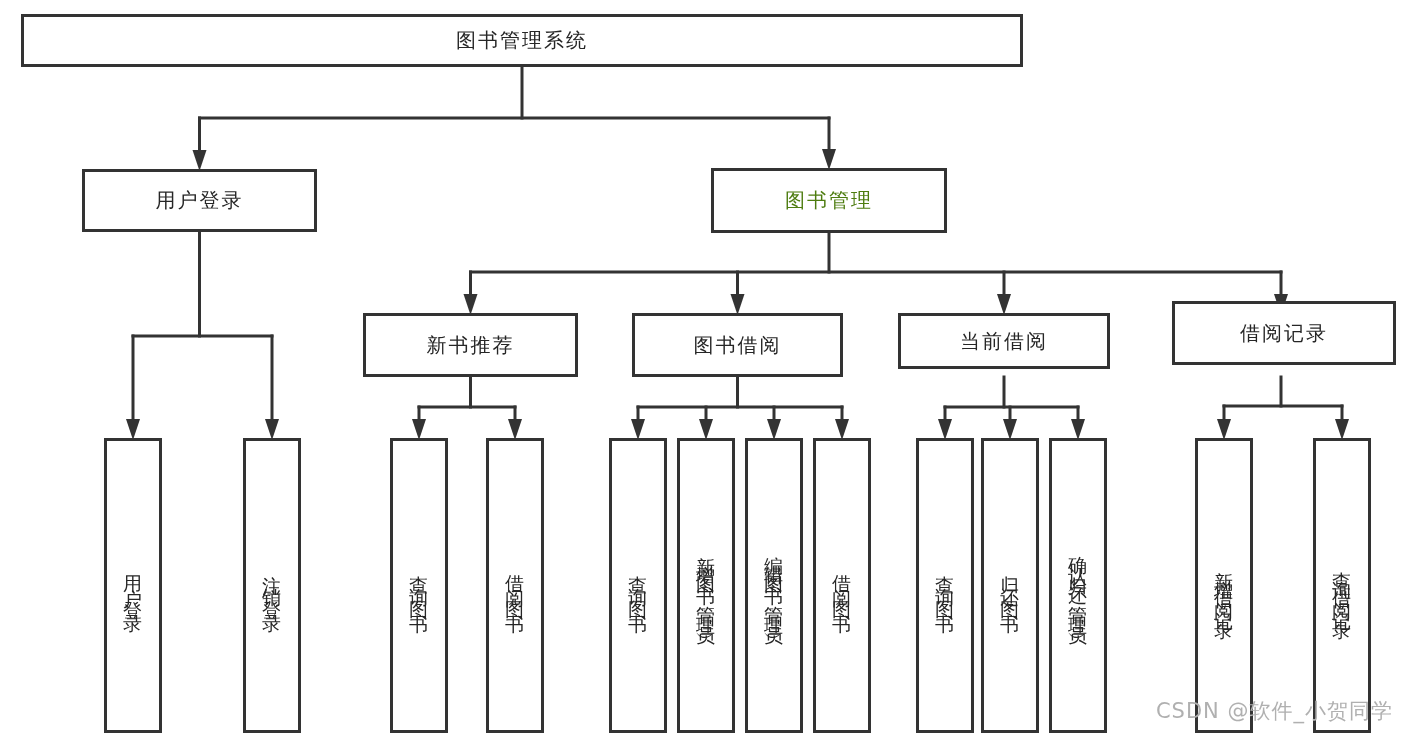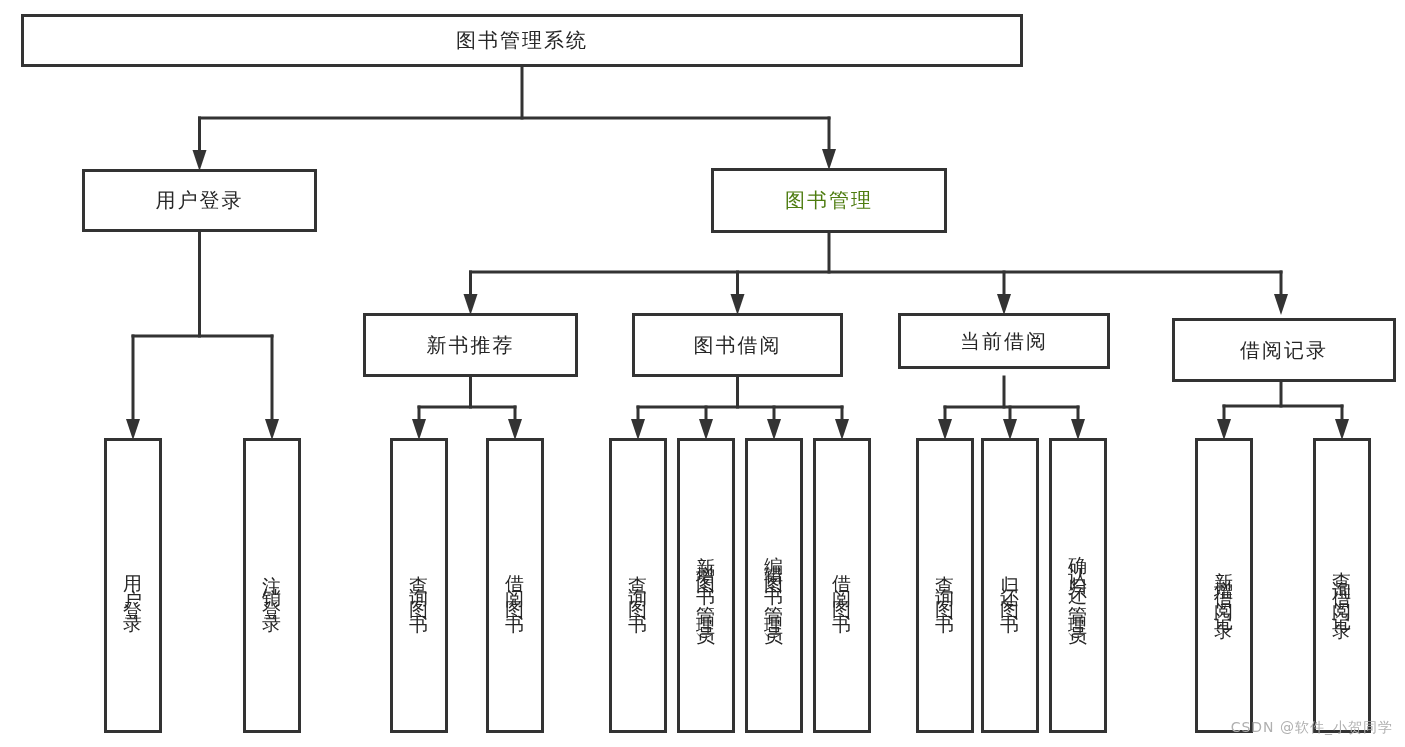--- a/index.html
+++ b/index.html
@@ -41,22 +41,22 @@
     writing-mode: vertical-rl;
     text-orientation: mixed;
     font-size: 19px;
     color: #262626;
     line-height: 1;
     white-space: nowrap;
   }
   .watermark {
     position: absolute;
     right: 12px;
-    bottom: 10px;
-    font-size: 14px;
+    bottom: 22px;
+    font-size: 21px;
     color: #b0b0b0;
     letter-spacing: 1px;
     white-space: nowrap;
   }
 </style>
 </head>
 <body>
 
 <div class="stage">
   <svg class="edges" id="edges" viewBox="0 0 1405 747" xmlns="http://www.w3.org/2000/svg">
@@ -125,21 +125,21 @@
       </div>
       <div class="node horizontal" style="left: 363px; top: 313px; width: 215px; height: 64px; border-color: rgb(51, 51, 51);">
         <span class="label" style="color: rgb(38, 38, 38);">新书推荐</span>
       </div>
       <div class="node horizontal" style="left: 632px; top: 313px; width: 211px; height: 64px; border-color: rgb(51, 51, 51); justify-content: center;">
         <span class="label" style="color: rgb(38, 38, 38);">图书借阅</span>
       </div>
       <div class="node horizontal" style="left: 898px; top: 313px; width: 212px; height: 56px; border-color: rgb(51, 51, 51);">
         <span class="label" style="color: rgb(38, 38, 38);">当前借阅</span>
       </div>
-      <div class="node horizontal" style="left: 1172px; top: 318px; width: 224px; height: 64px; border-color: rgb(51, 51, 51);">
+      <div class="node horizontal" style="left: 1172px; top: 301px; width: 224px; height: 64px; border-color: rgb(51, 51, 51);">
         <span class="label" style="color: rgb(38, 38, 38);">借阅记录</span>
       </div>
       <div class="node vertical" style="left: 104px; top: 438px; width: 58px; height: 295px; border-color: rgb(51, 51, 51);">
         <span class="label" style="color: rgb(38, 38, 38); letter-spacing: 13px;">用户登录</span>
       </div>
       <div class="node vertical" style="left: 243px; top: 438px; width: 58px; height: 295px; border-color: rgb(51, 51, 51);">
         <span class="label" style="color: rgb(38, 38, 38); letter-spacing: 13px;">注销登录</span>
       </div>
       <div class="node vertical" style="left: 390px; top: 438px; width: 58px; height: 295px; border-color: rgb(51, 51, 51);">
         <span class="label" style="color: rgb(38, 38, 38); letter-spacing: 13px;">查询图书</span>

